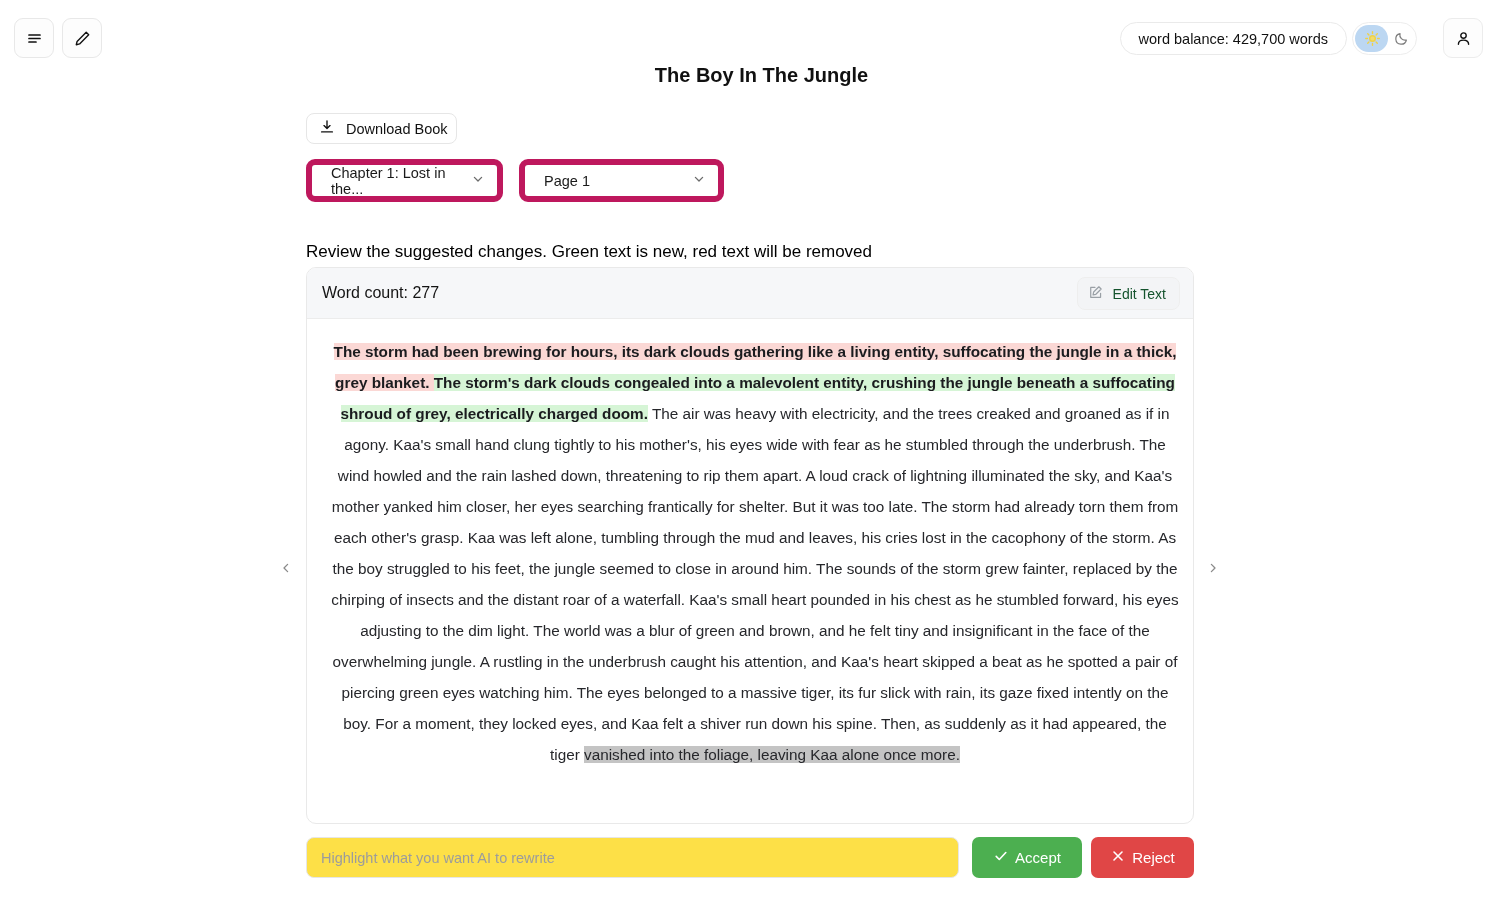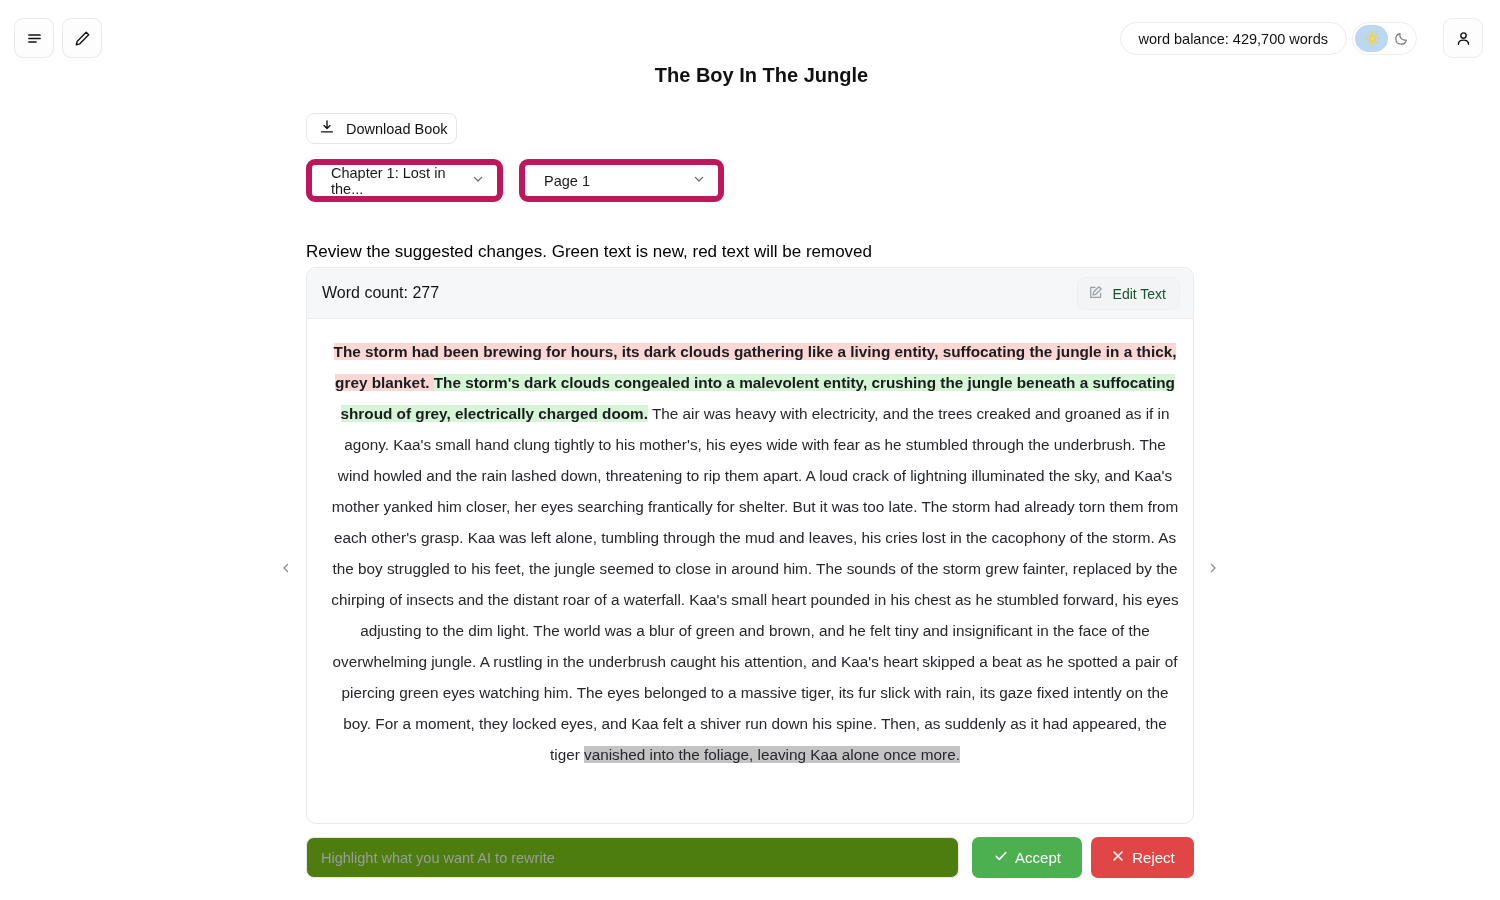--- a/index.html
+++ b/index.html
@@ -148,21 +148,21 @@
     color: #8a8a8a; cursor: pointer;
   }
   #prev-page { left: 272px; }
   #next-page { left: 1199px; }
 
   
   .rewrite-input {
     position: absolute; left: 306px; top: 837px;
     width: 653px; height: 41px;
     border: 1px solid #e6e6e6; border-radius: 8px;
-    background: #4d7c0f;
+    background: #fde047;
     padding: 0 14px;
     font-family: "Liberation Sans", sans-serif;
     font-size: 14.5px; color: #1a1a1a;
     outline: none;
   }
   .rewrite-input::placeholder { color: #9c9c9c; }
 
   .accept-btn, .reject-btn {
     position: absolute; top: 837px;
     height: 41px;

